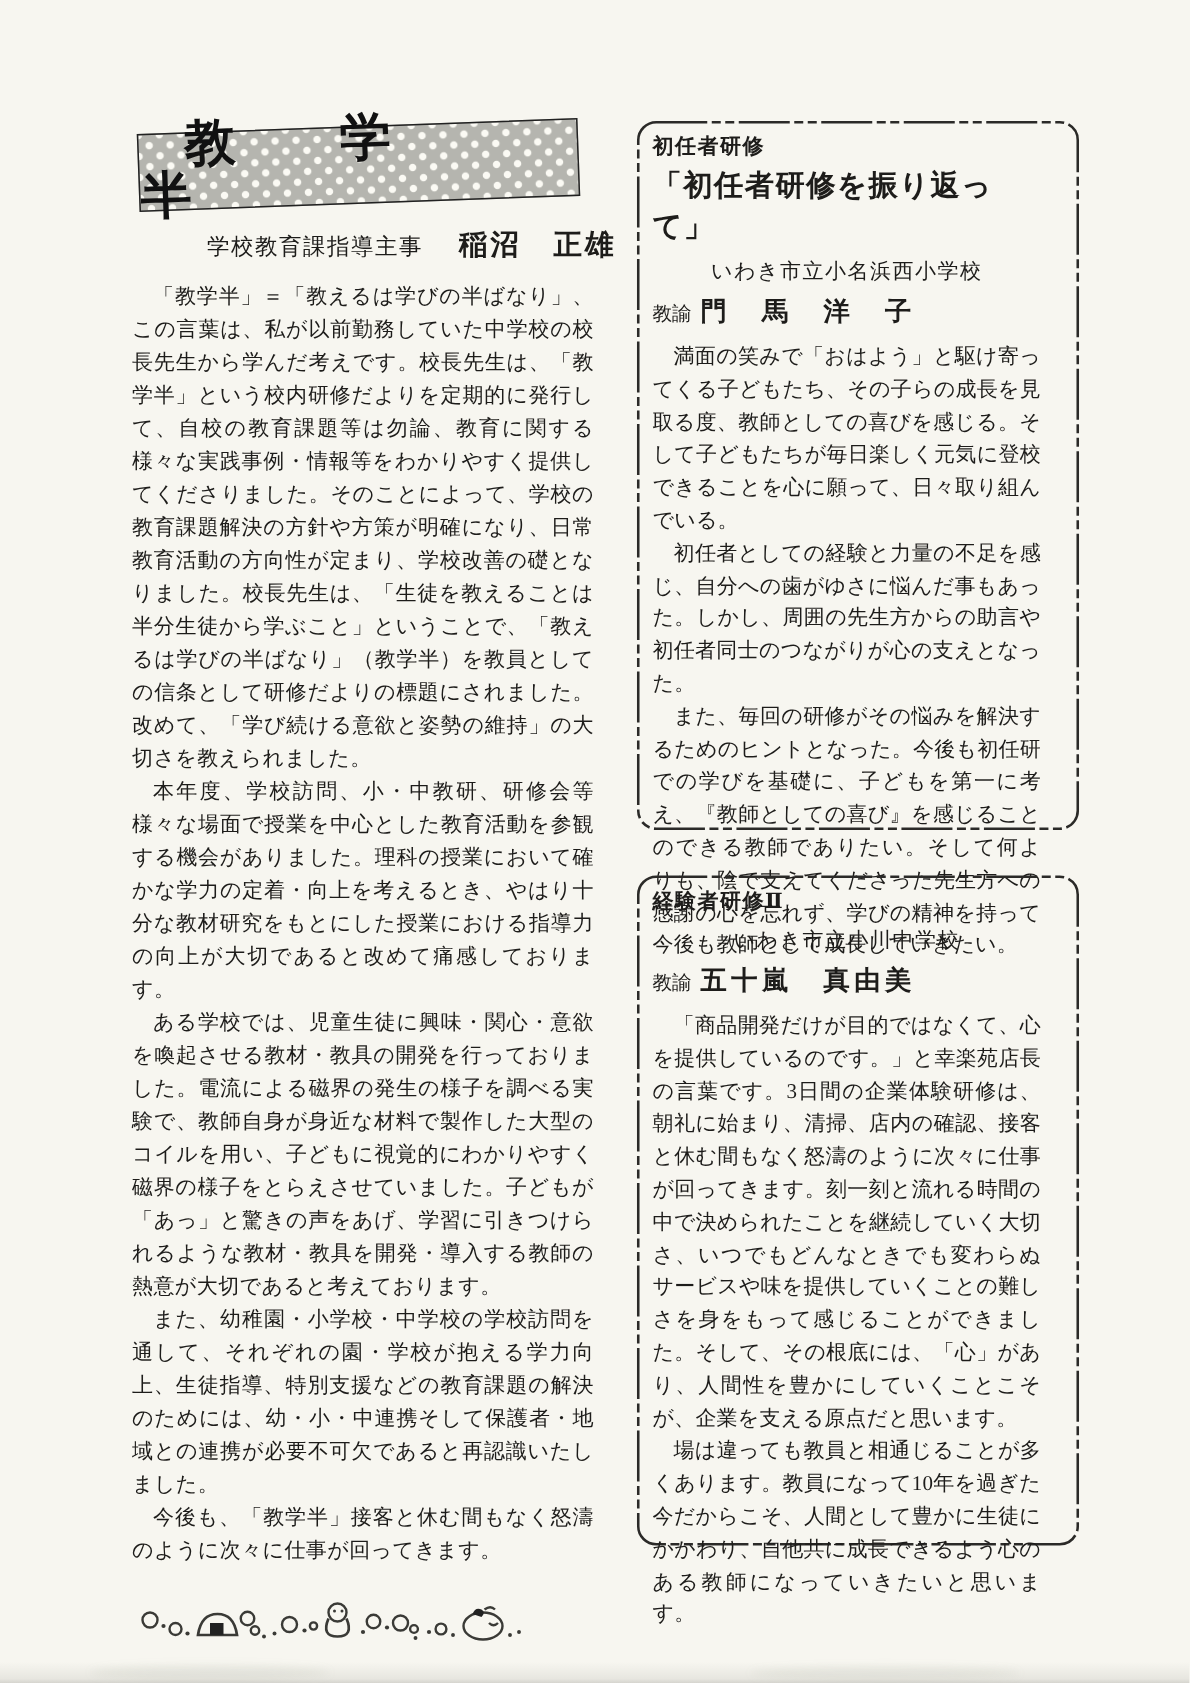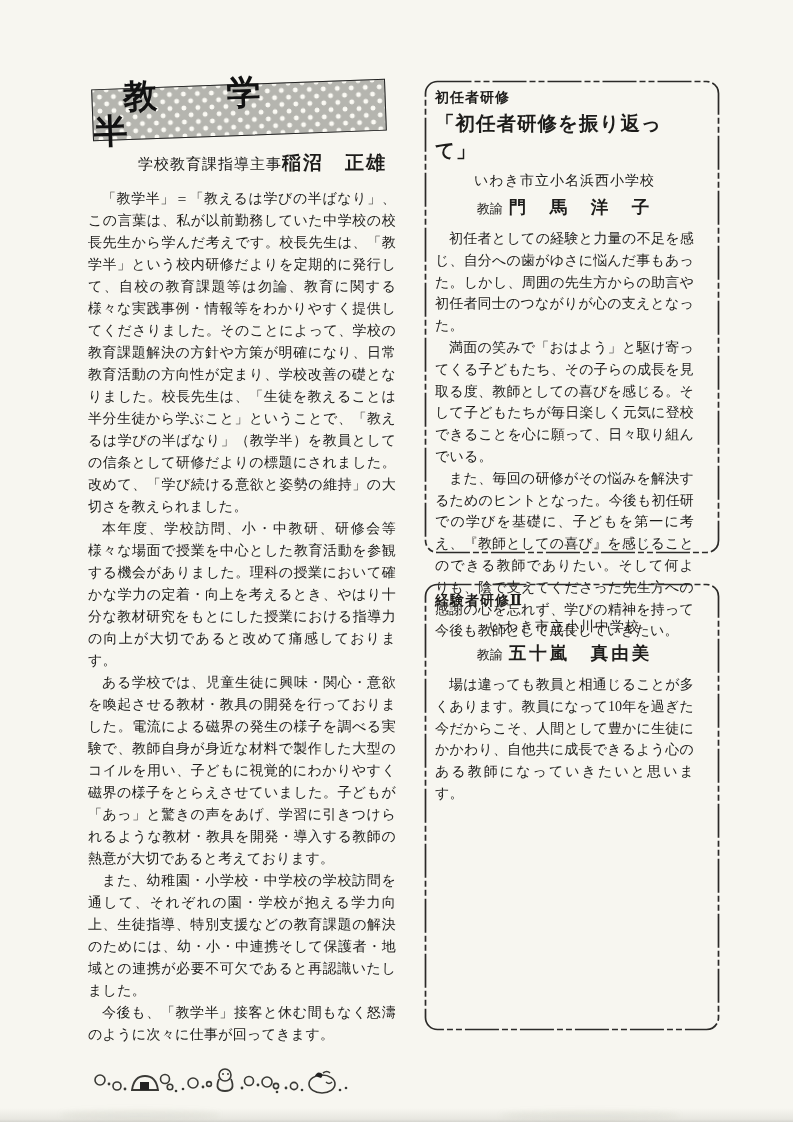--- a/index.html
+++ b/index.html
@@ -29,36 +29,36 @@
     transform:rotate(-2.1deg);
     display:flex;align-items:center;justify-content:center;
   }
   .banner-title{
     font-size:34px;font-weight:bold;letter-spacing:0.9em;text-indent:0.9em;
     color:#111;line-height:1;
   }
   .byline{margin:14px 0 0 50px;}
   .byline .org{font-size:15px;letter-spacing:1px;}
   .byline .role-row{margin-top:6px;font-size:15px;letter-spacing:1px;white-space:nowrap;}
-  .byline .author{font-size:19px;font-weight:bold;margin-left:0;letter-spacing:2px;}
+  .byline .author{font-size:19px;font-weight:bold;margin-left:24px;letter-spacing:2px;}
   .body-text{margin-top:12px;}
   .body-text p{
     margin:0;font-size:14px;line-height:22px;text-indent:1em;
     text-align:justify;letter-spacing:0.02em;
   }
   .doodles{margin-top:14px;margin-left:2px;}
 
   
   .article-box{position:absolute;left:424px;width:280px;}
   .article-box .box-border{position:absolute;left:0;top:0;pointer-events:none;}
   .box-inner{position:relative;padding:9px 10px 8px 11px;}
   .box-category{font-size:14px;font-weight:bold;letter-spacing:1px;}
   .box-title{font-size:19.5px;font-weight:bold;margin-top:3px;letter-spacing:1px;font-family:Liberation Mono, monospace;}
   .box-school{font-size:14px;text-align:center;margin-top:8px;letter-spacing:1px;}
-  .box-author-row{text-align:center;margin-top:5px;white-space:nowrap;}
+  .box-author-row{margin-top:5px;white-space:nowrap;}
   .box-author-row .role{font-size:13px;}
   .box-author-row .name{font-size:17.5px;font-weight:bold;margin-left:6px;letter-spacing:3px;}
   .box-body{margin-top:9px;}
   .box-body p{
     margin:0;font-size:14px;line-height:21.8px;text-indent:1em;
     text-align:justify;letter-spacing:0.01em;
   }
   #box1{top:80px;height:474px;}
   #box2{top:583px;height:448px;}
 </style>
@@ -129,36 +129,37 @@
 <div class="article-box" id="box1">
   <svg class="box-border" width="296" height="474">
     <rect x="1.5" y="1.5" width="293" height="471" rx="12" ry="12" fill="none" stroke="#2b2a28" stroke-width="1.7" stroke-dasharray="34 3 6 3 6 3"></rect>
   </svg>
   <div class="box-inner">
     <div class="box-category">初任者研修</div>
     <div class="box-title">「初任者研修を振り返って」</div>
     <div class="box-school">いわき市立小名浜西小学校</div>
     <div class="box-author-row"><span class="role">教諭</span><span class="name">門　馬　洋　子</span></div>
     <div class="box-body">
+      <p>満面の笑みで「おはよう」と駆け寄ってくる子どもたち、その子らの成長を見取る度、教師としての喜びを感じる。そして子どもたちが毎日楽しく元気に登校できることを心に願って、日々取り組んでいる。</p>
       <p>初任者としての経験と力量の不足を感じ、自分への歯がゆさに悩んだ事もあった。しかし、周囲の先生方からの助言や初任者同士のつながりが心の支えとなった。</p>
-      <p>満面の笑みで「おはよう」と駆け寄ってくる子どもたち、その子らの成長を見取る度、教師としての喜びを感じる。そして子どもたちが毎日楽しく元気に登校できることを心に願って、日々取り組んでいる。</p>
       <p>また、毎回の研修がその悩みを解決するためのヒントとなった。今後も初任研での学びを基礎に、子どもを第一に考え、『教師としての喜び』を感じることのできる教師でありたい。そして何よりも、陰で支えてくださった先生方への感謝の心を忘れず、学びの精神を持って今後も教師として成長していきたい。</p>
     </div>
   </div>
 </div>
 
 <div class="article-box" id="box2">
   <svg class="box-border" width="296" height="448">
     <rect x="1.5" y="1.5" width="293" height="445" rx="12" ry="12" fill="none" stroke="#2b2a28" stroke-width="1.7" stroke-dasharray="34 3 6 3 6 3"></rect>
   </svg>
   <div class="box-inner">
     <div class="box-category">経験者研修Ⅱ</div>
     <div class="box-school">いわき市立小川中学校</div>
     <div class="box-author-row"><span class="role">教諭</span><span class="name">五十嵐　真由美</span></div>
     <div class="box-body">
+      <p>「商品開発だけが目的ではなくて、心を提供しているのです。」と幸楽苑店長の言葉です。3日間の企業体験研修は、朝礼に始まり、清掃、店内の確認、接客と休む間もなく怒濤のように次々に仕事が回ってきます。刻一刻と流れる時間の中で決められたことを継続していく大切さ、いつでもどんなときでも変わらぬサービスや味を提供していくことの難しさを身をもって感じることができました。そして、その根底には、「心」があり、人間性を豊かにしていくことこそが、企業を支える原点だと思います。</p>
       <p>場は違っても教員と相通じることが多くあります。教員になって10年を過ぎた今だからこそ、人間として豊かに生徒にかかわり、自他共に成長できるよう心のある教師になっていきたいと思います。</p>
     </div>
   </div>
 </div>
 
 <div class="scan-smudge" style="left:60px;bottom:2px;width:160px;height:10px;"></div>
 <div class="scan-smudge" style="left:500px;bottom:2px;width:180px;height:9px;"></div>
 <div class="scan-edge"></div>
 
 </body></html>

